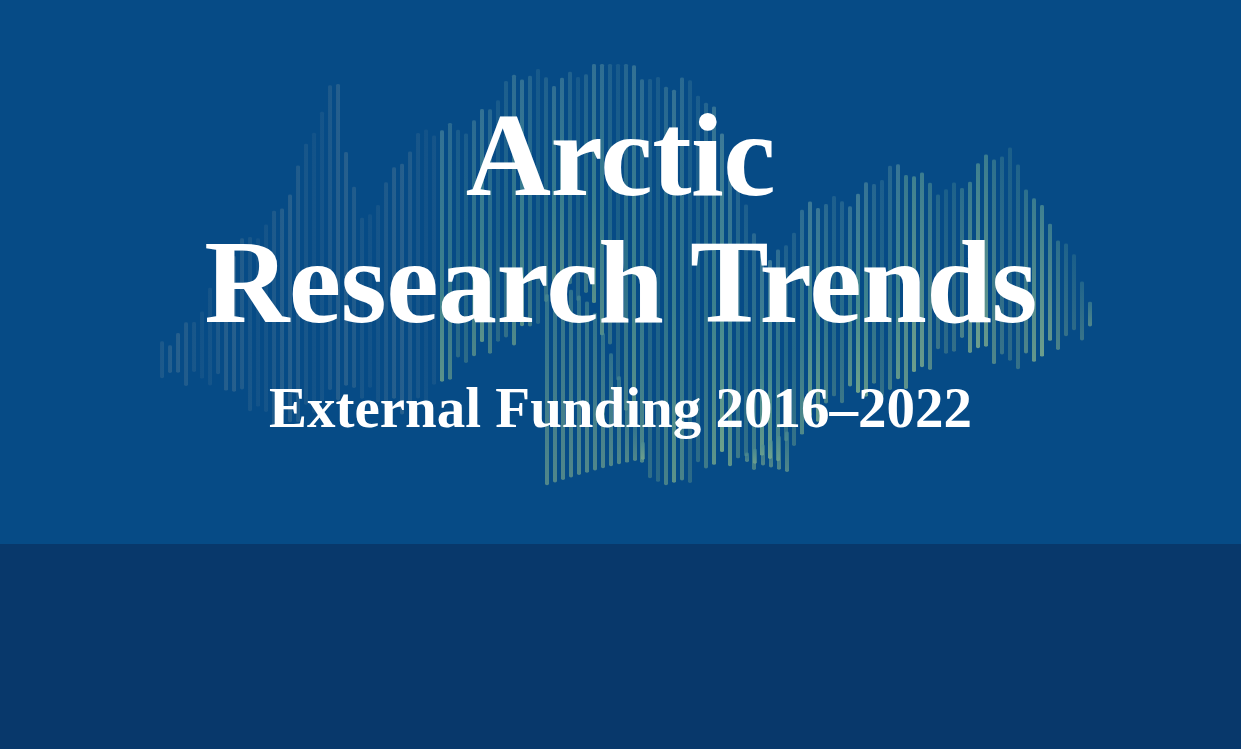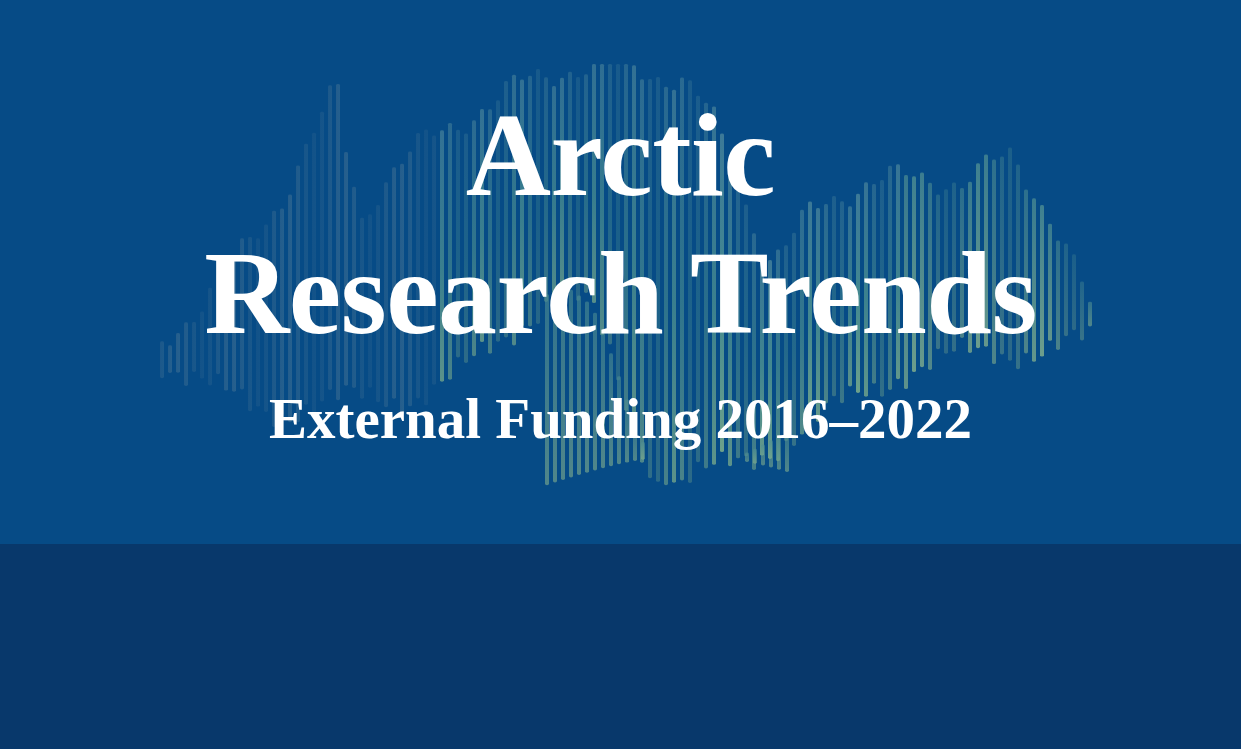--- a/index.html
+++ b/index.html
@@ -51,21 +51,21 @@
     white-space: nowrap;
     letter-spacing: -0.5px;
   }
 
   #title-line-1 {
     font-size: 118px;
   }
 
   #title-line-2 {
     font-size: 118px;
-    margin-top: 18px;
+    margin-top: 7px;
   }
 
   #subtitle {
     color: #FFFFFF;
     font-family: "Liberation Serif", serif;
     font-weight: bold;
     font-size: 57px;
     line-height: 1.05;
     text-align: center;
     white-space: nowrap;

